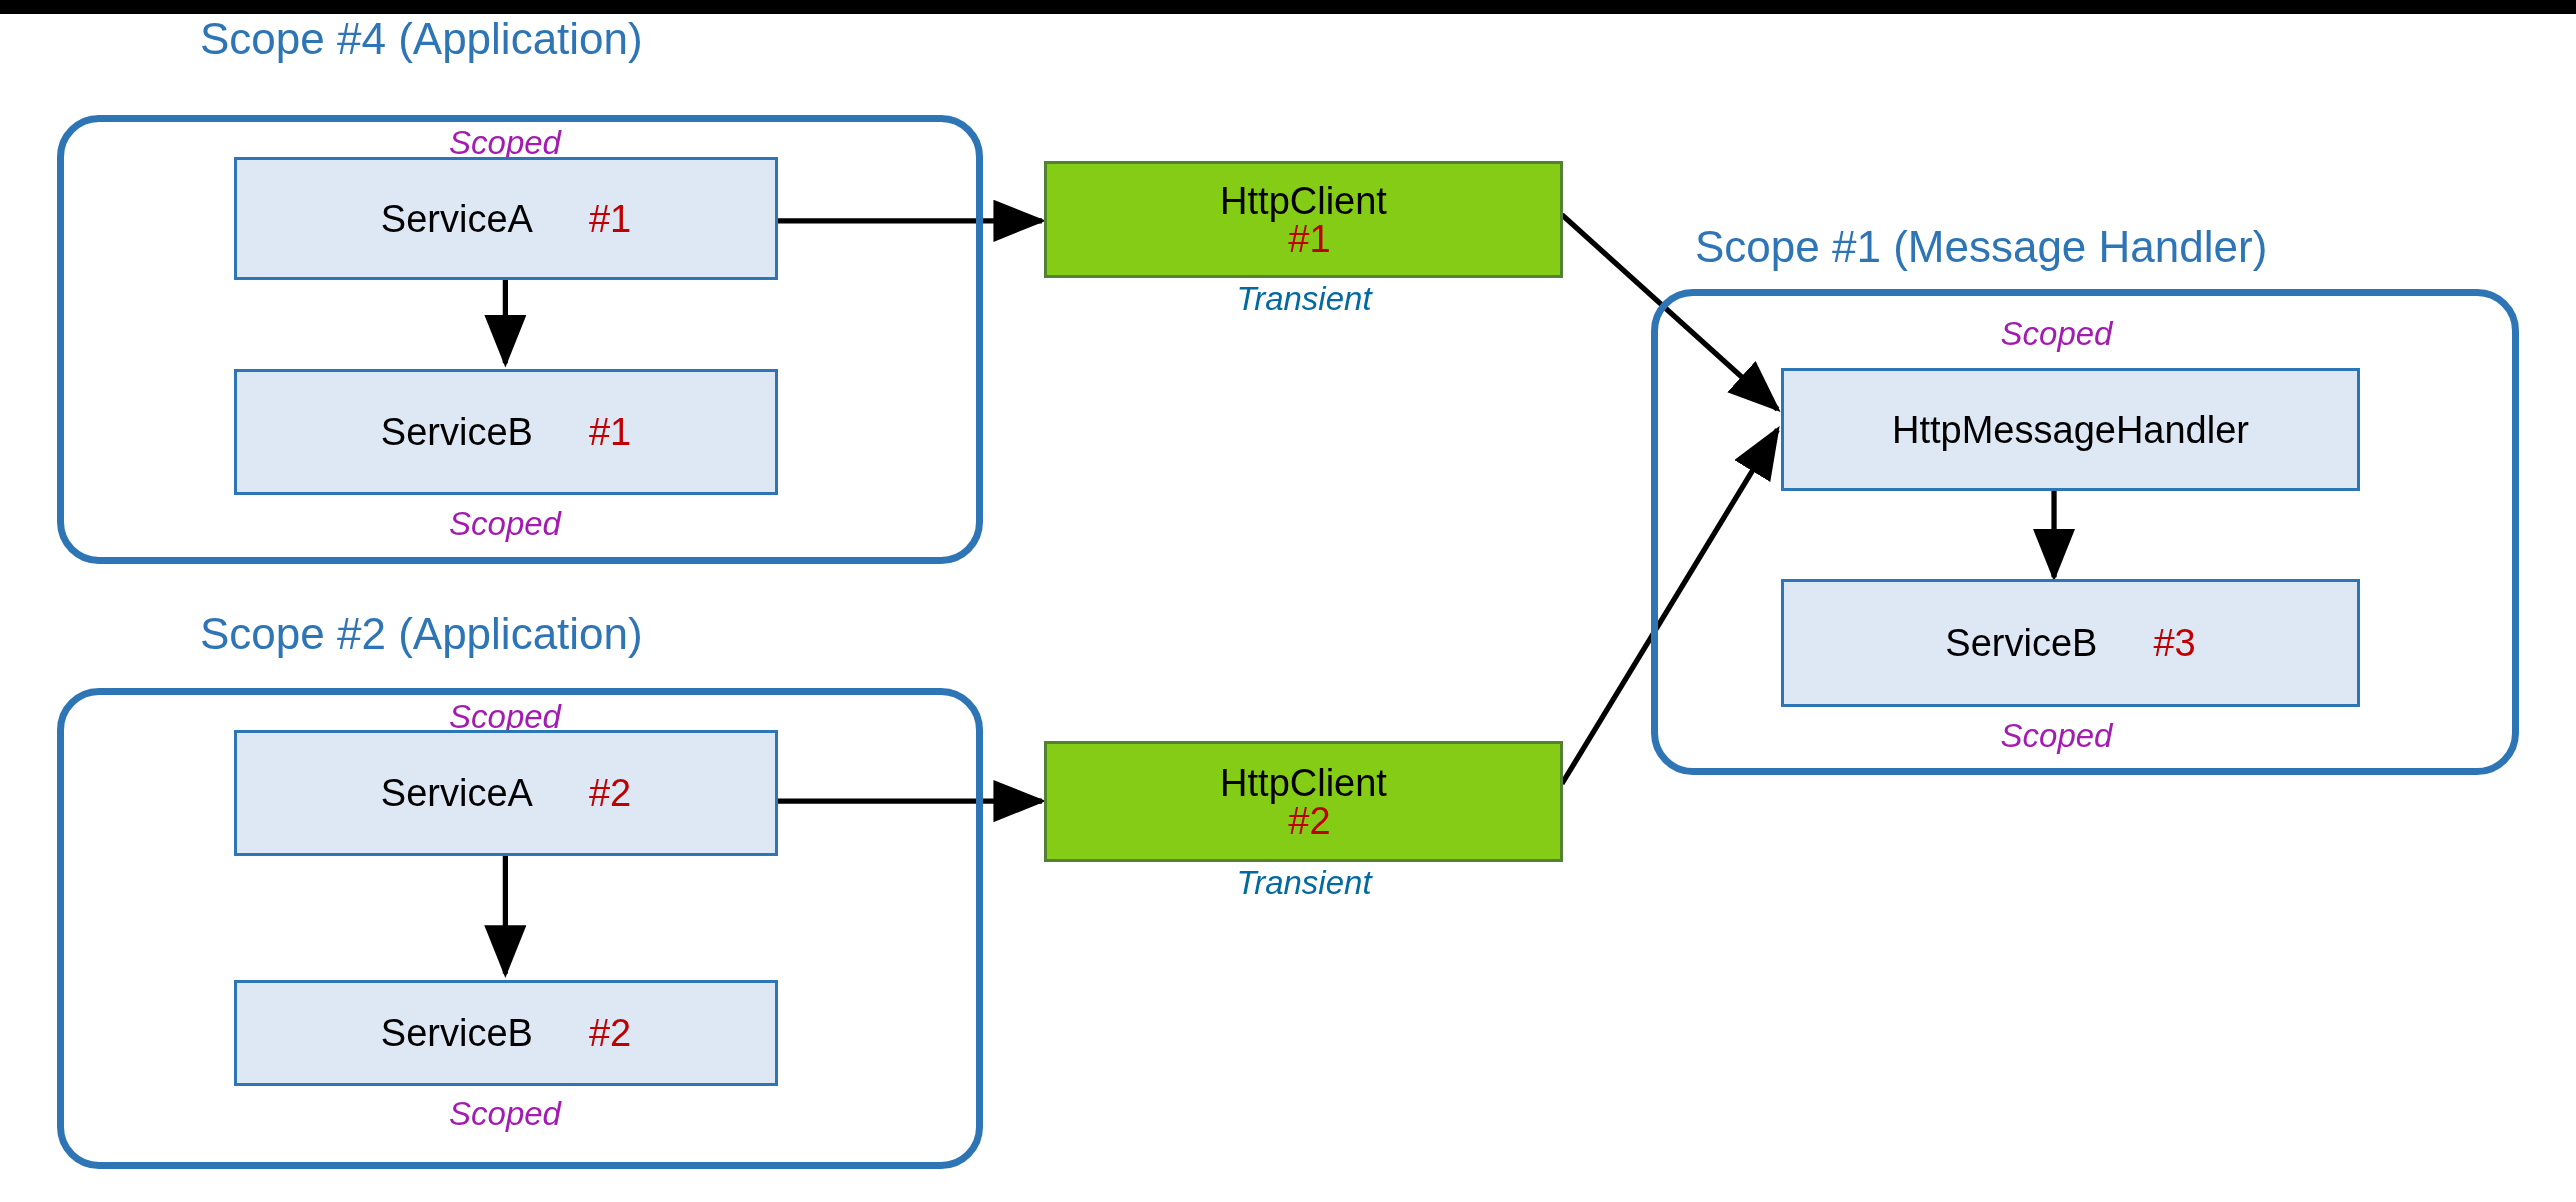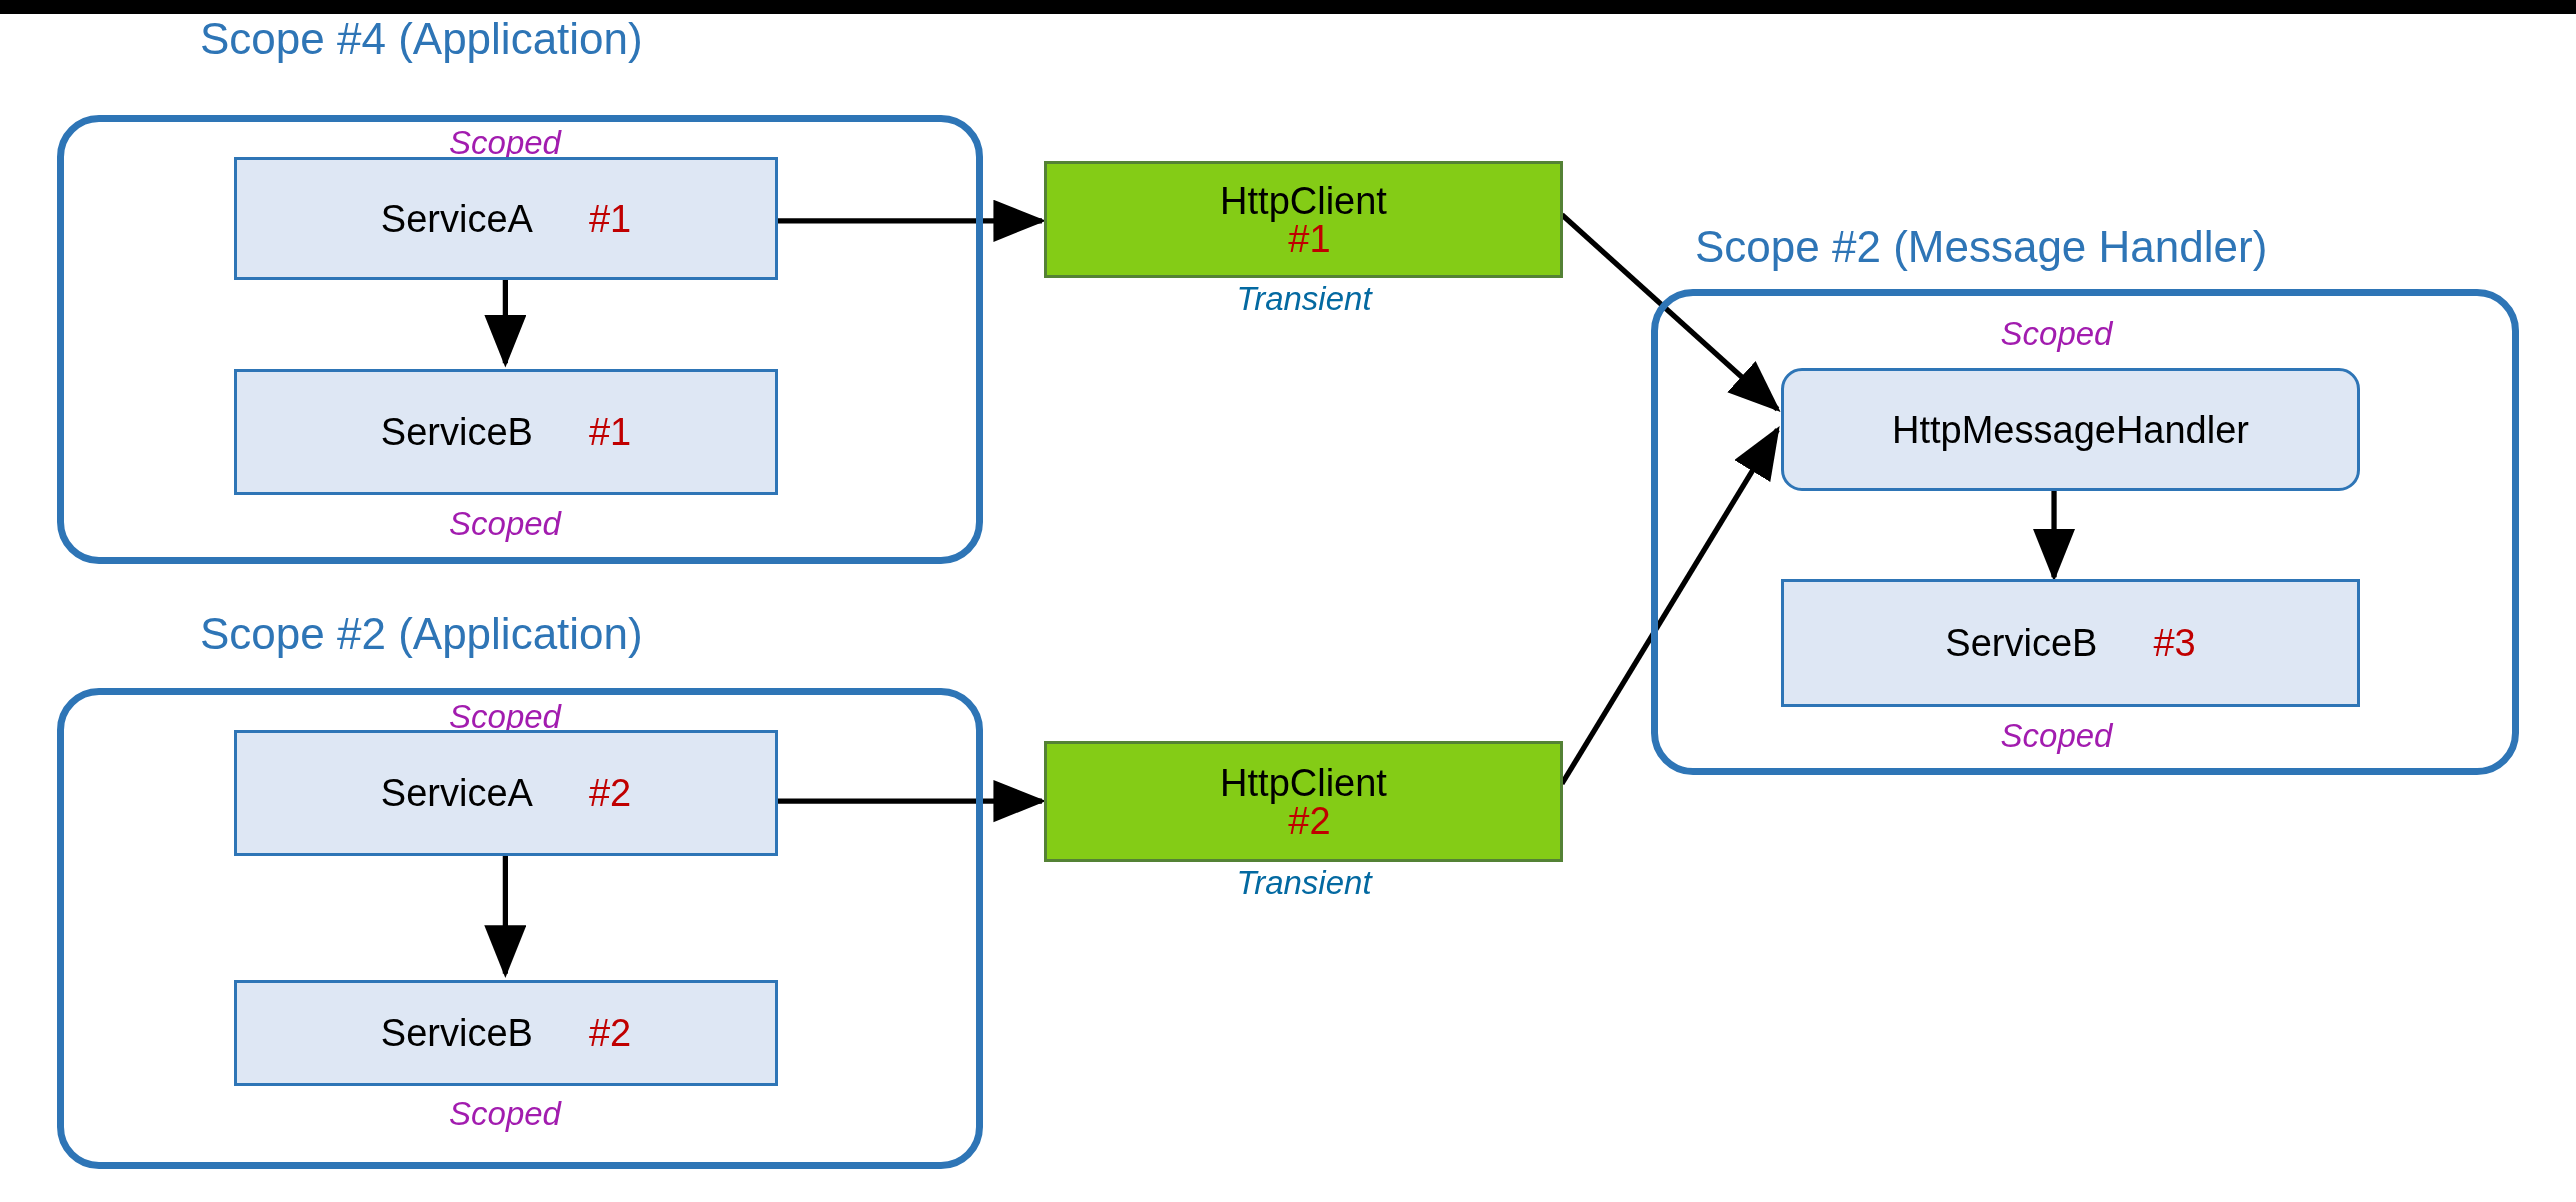--- a/index.html
+++ b/index.html
@@ -154,26 +154,26 @@
   </div>
 
   <div class="lifetime scoped" style="left:354px; top:1089px; width:302px;">Scoped</div>
 
   <div class="node green" style="left:1044px; top:741px; width:519px; height:121px;">
     <span class="name">HttpClient</span>
     <span class="tag">#2</span>
   </div>
   <div class="lifetime transient" style="left:1153px; top:866px; width:302px;">Transient</div>
 
-  <div class="scope-title" style="left:1695px; top:225px;">Scope #2 (Message Handler)</div>
+  <div class="scope-title" style="left:1695px; top:225px;">Scope #1 (Message Handler)</div>
   <div class="scope" style="left:1651px; top:289px; width:868px; height:486px;"></div>
 
   <div class="lifetime scoped" style="left:1921px; top:309px; width:271px;">Scoped</div>
 
-  <div class="node blue" style="left:1781px; top:368px; width:579px; height:123px;border-radius:21px;">
+  <div class="node blue" style="left:1781px; top:368px; width:579px; height:123px;">
     <span class="name">HttpMessageHandler</span>
   </div>
 
   <div class="node blue" style="left:1781px; top:579px; width:579px; height:128px;">
     <span class="name">ServiceB</span>
     <span class="tag">#3</span>
   </div>
 
   <div class="lifetime scoped" style="left:1921px; top:711px; width:271px;">Scoped</div>
 

